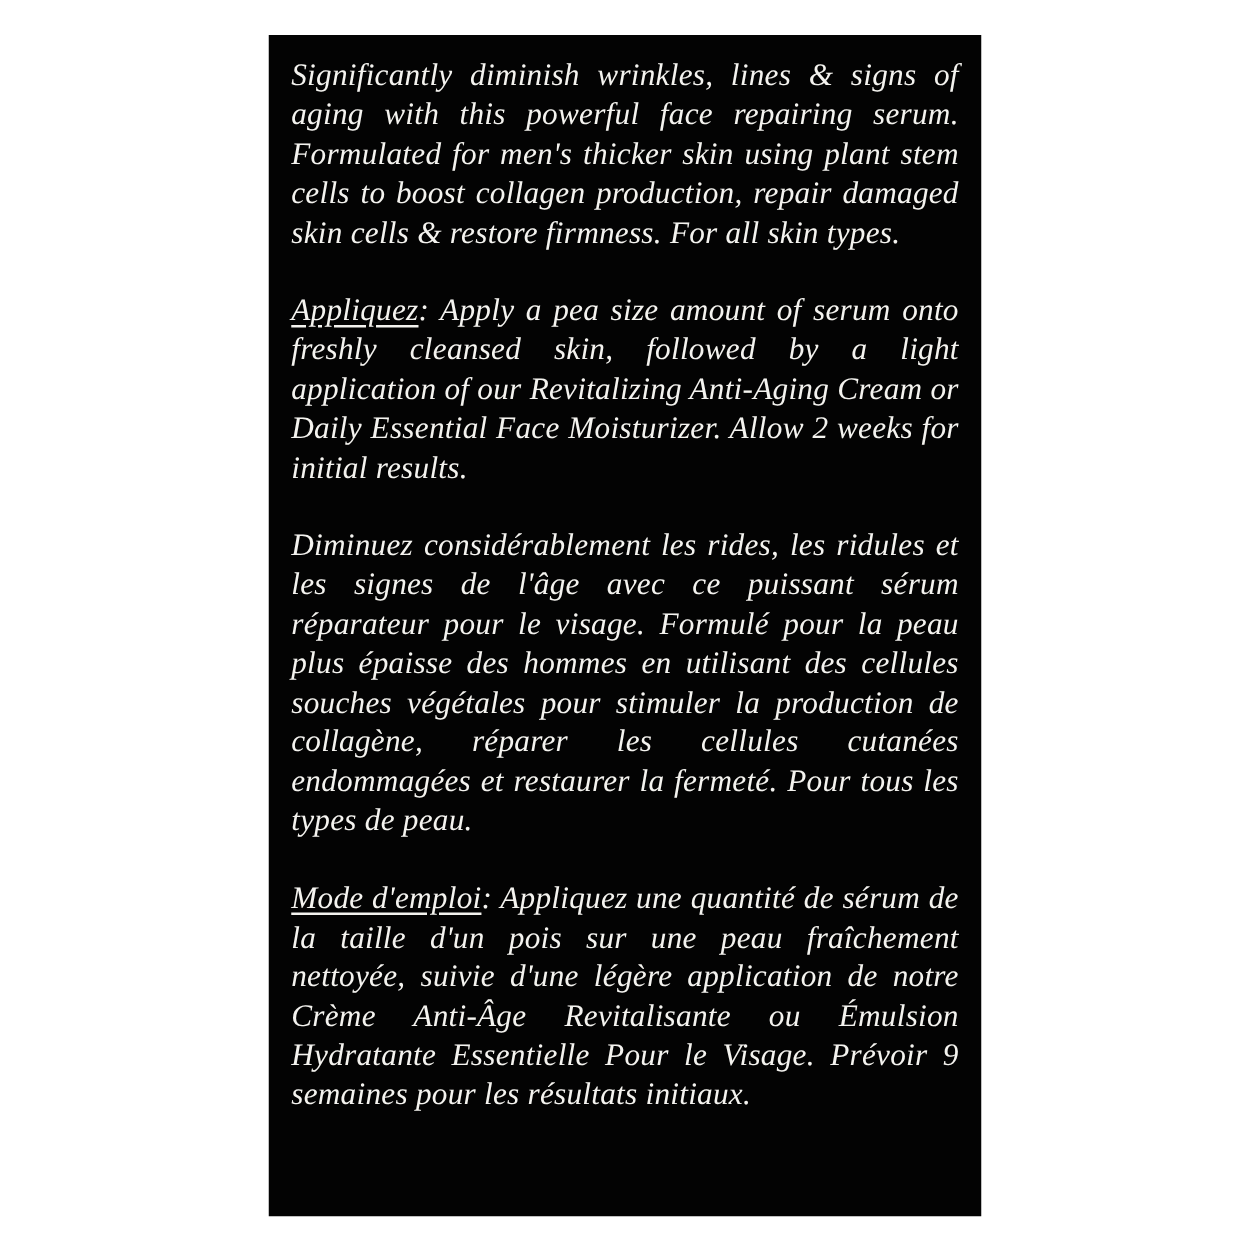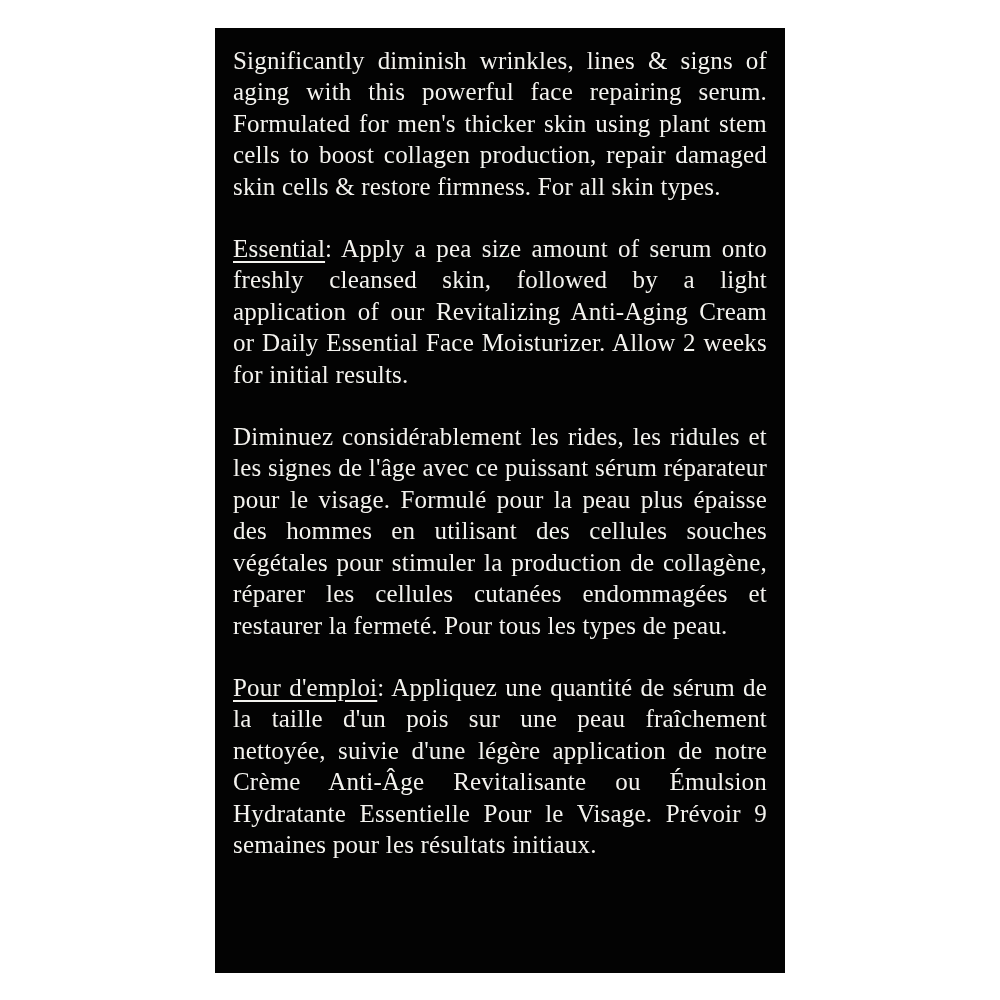--- a/index.html
+++ b/index.html
@@ -1,15 +1,15 @@
 <!DOCTYPE html>
 <html style="--page-bg: #ffffff; --panel-bg: #030303; --text-color: #f4f3ef;"><head>
 <meta charset="utf-8">
 <style>
-  * { margin: 0; padding: 0; box-sizing: border-box; }
+  * { margin: 0; padding: 0; box-sizing: border-box; font-style: italic; }
   html, body { width: 1000px; height: 1000px; }
   body {
     background: var(--page-bg, #ffffff);
     font-family: "Liberation Serif", "DejaVu Serif", serif;
   }
   .page {
     position: relative;
     width: 1000px;
     height: 1000px;
     background: var(--page-bg, #ffffff);
@@ -41,20 +41,20 @@
   }
 </style>
 </head>
 <body>
 
 <div class="page">
   <div class="label-panel">
 
     <p>Significantly diminish wrinkles, lines &amp; signs of aging with this powerful face repairing serum. Formulated for men's thicker skin using plant stem cells to boost collagen production, repair damaged skin cells &amp; restore firmness. For all skin types.</p>
 
-    <p><span class="heading-underline">Essential</span><span>: Apply a pea size amount of serum onto freshly cleansed skin, followed by a light application of our Revitalizing Anti-Aging Cream or Daily Essential Face Moisturizer. Allow 2 weeks for initial results.</span></p>
+    <p><span class="heading-underline">Appliquez</span><span>: Apply a pea size amount of serum onto freshly cleansed skin, followed by a light application of our Revitalizing Anti-Aging Cream or Daily Essential Face Moisturizer. Allow 2 weeks for initial results.</span></p>
 
     <p>Diminuez considérablement les rides, les ridules et les signes de l'âge avec ce puissant sérum réparateur pour le visage. Formulé pour la peau plus épaisse des hommes en utilisant des cellules souches végétales pour stimuler la production de collagène, réparer les cellules cutanées endommagées et restaurer la fermeté. Pour tous les types de peau.</p>
 
-    <p><span class="heading-underline">Pour d'emploi</span><span>: Appliquez une quantité de sérum de la taille d'un pois sur une peau fraîchement nettoyée, suivie d'une légère application de notre Crème Anti-Âge Revitalisante ou Émulsion Hydratante Essentielle Pour le Visage. Prévoir 9 semaines pour les résultats initiaux.</span></p>
+    <p><span class="heading-underline">Mode d'emploi</span><span>: Appliquez une quantité de sérum de la taille d'un pois sur une peau fraîchement nettoyée, suivie d'une légère application de notre Crème Anti-Âge Revitalisante ou Émulsion Hydratante Essentielle Pour le Visage. Prévoir 9 semaines pour les résultats initiaux.</span></p>
 
   </div>
 </div>
 
 </body></html>

